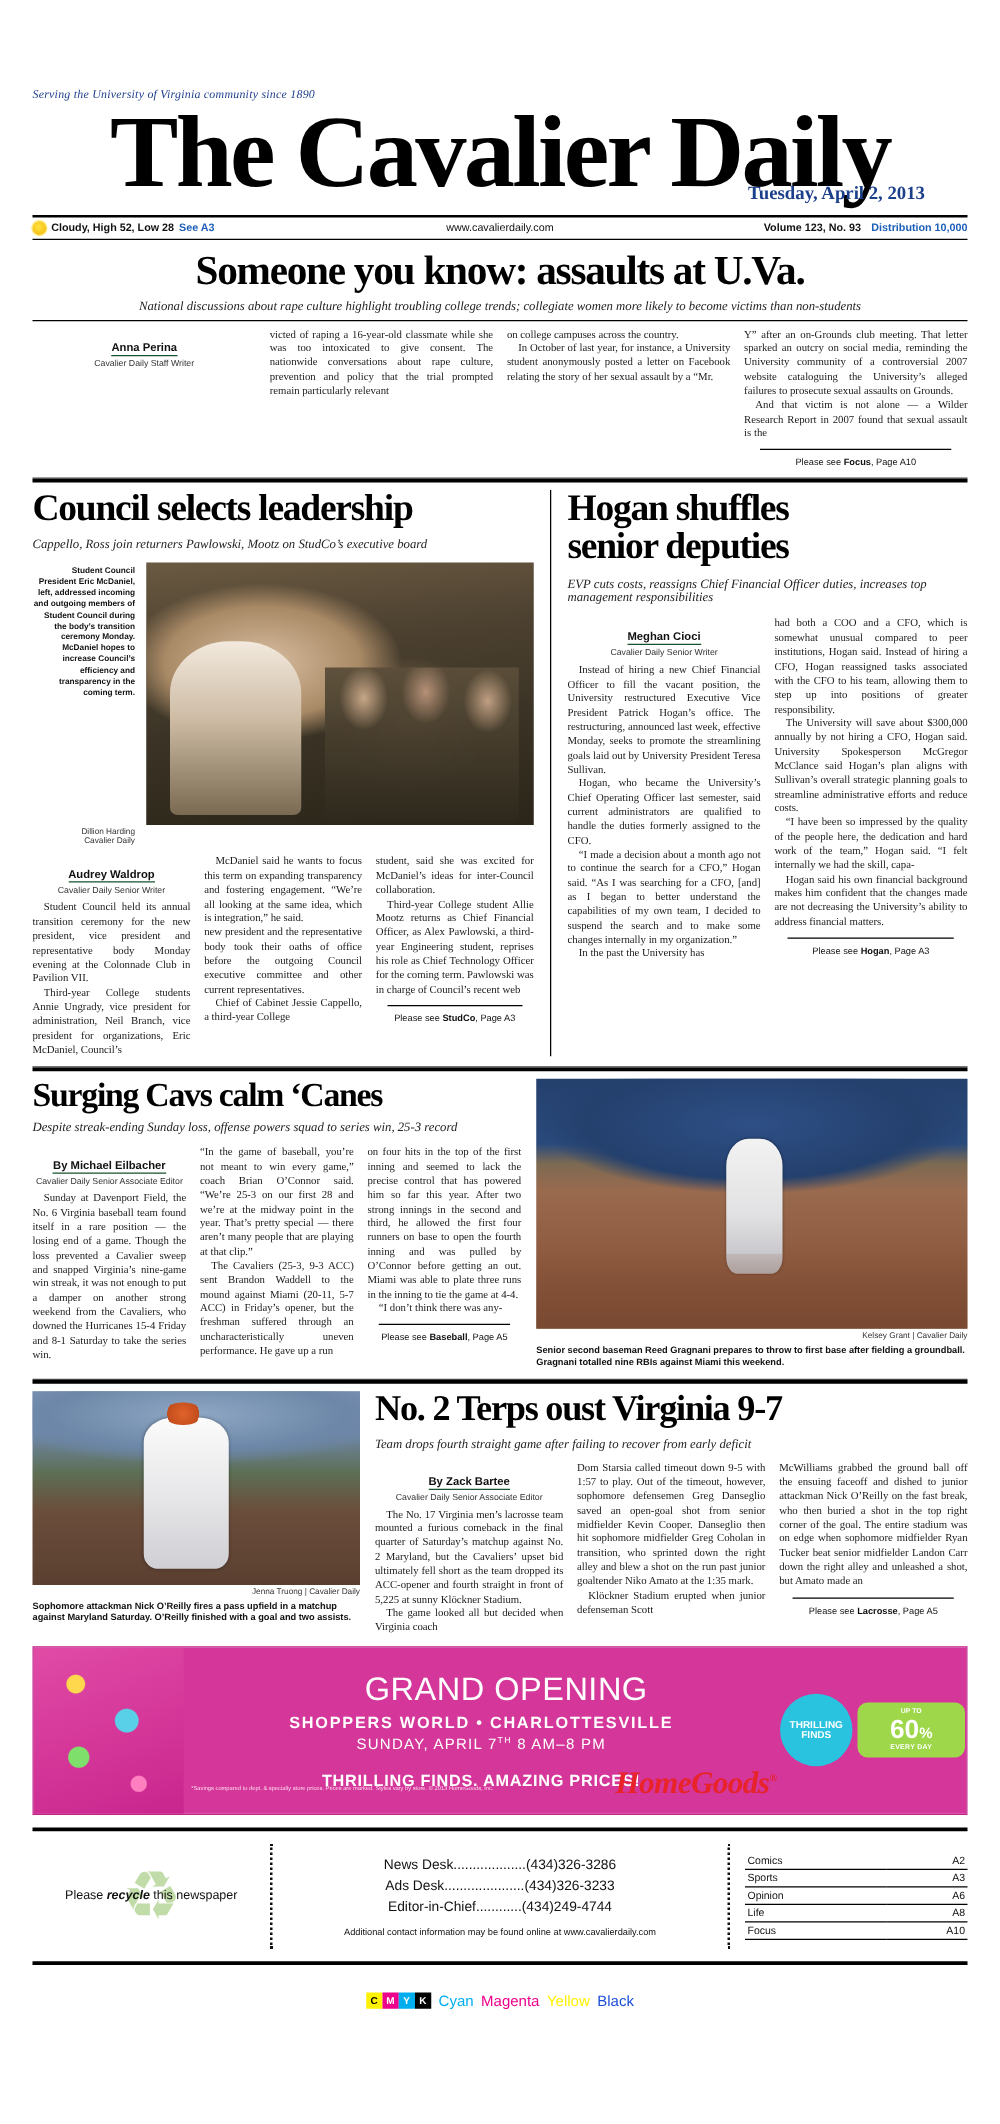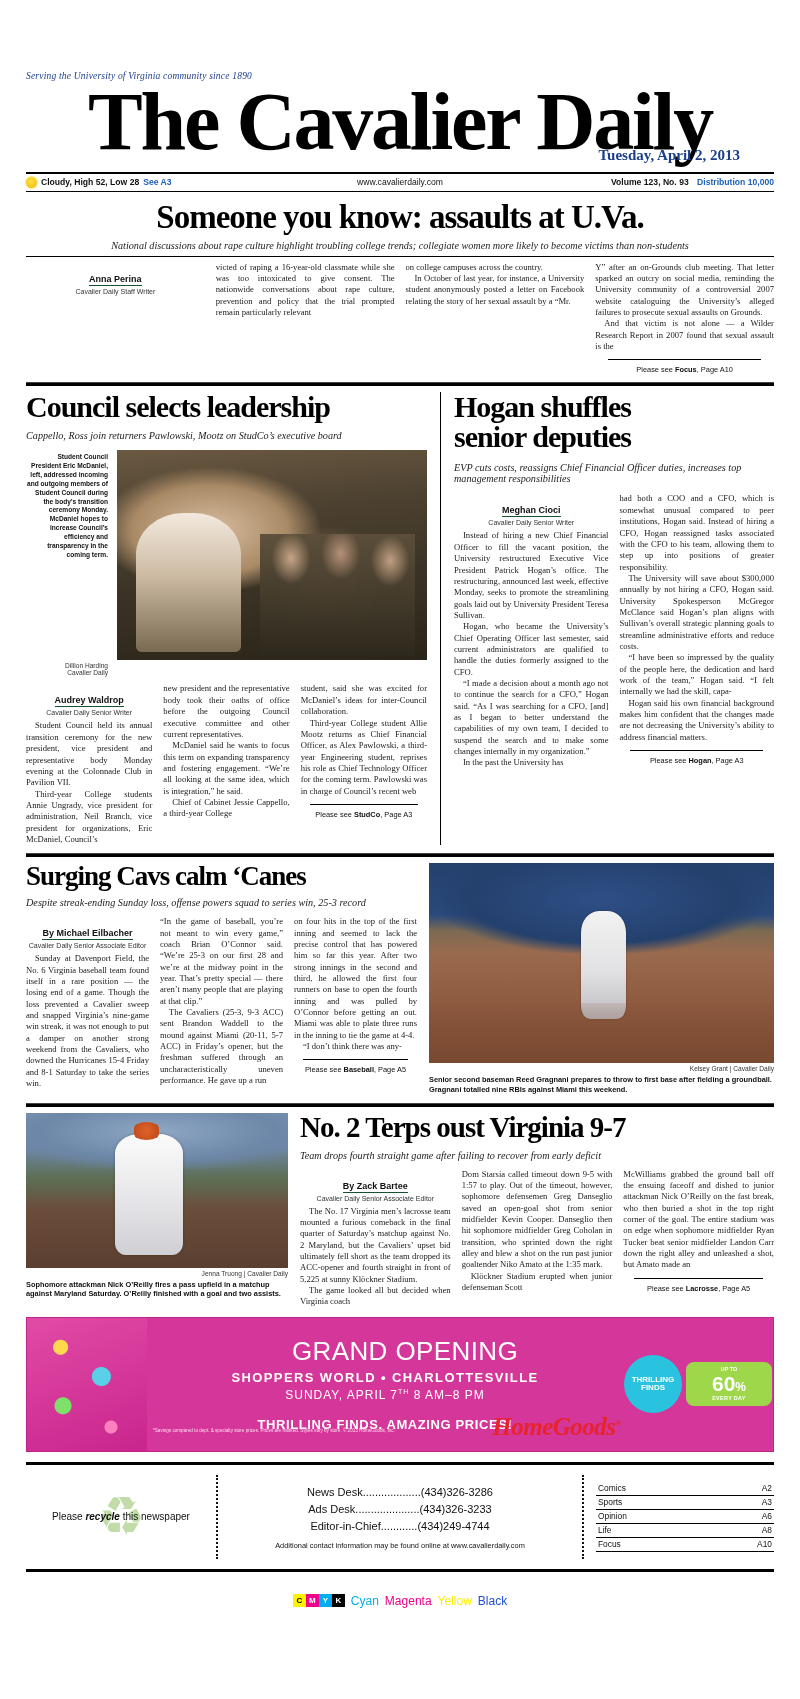--- a/index.html
+++ b/index.html
@@ -308,22 +308,22 @@
           <div class="byline">
             <div class="nm">Audrey Waldrop</div>
             <div class="ttl">Cavalier Daily Senior Writer</div>
           </div>
           <div class="body-txt">
             <p>Student Council held its annual transition ceremony for the new president, vice president and representative body Monday evening at the Colonnade Club in Pavilion VII.</p>
             <p>Third-year College students Annie Ungrady, vice president for administration, Neil Branch, vice president for organizations, Eric McDaniel, Council’s</p>
           </div>
         </div>
         <div class="body-txt">
+          <p>McDaniel said he wants to focus this term on expanding transparency and fostering engagement. “We’re all looking at the same idea, which is integration,” he said.</p>
           <p style="text-indent:0">new president and the representative body took their oaths of office before the outgoing Council executive committee and other current representatives.</p>
-          <p>McDaniel said he wants to focus this term on expanding transparency and fostering engagement. “We’re all looking at the same idea, which is integration,” he said.</p>
           <p>Chief of Cabinet Jessie Cappello, a third-year College</p>
         </div>
         <div>
           <div class="body-txt">
             <p style="text-indent:0">student, said she was excited for McDaniel’s ideas for inter-Council collaboration.</p>
             <p>Third-year College student Allie Mootz returns as Chief Financial Officer, as Alex Pawlowski, a third-year Engineering student, reprises his role as Chief Technology Officer for the coming term. Pawlowski was in charge of Council’s recent web</p>
           </div>
           <div class="jump">
             <span>Please see </span><b>StudCo</b><span>, Page A3</span>
           </div>

